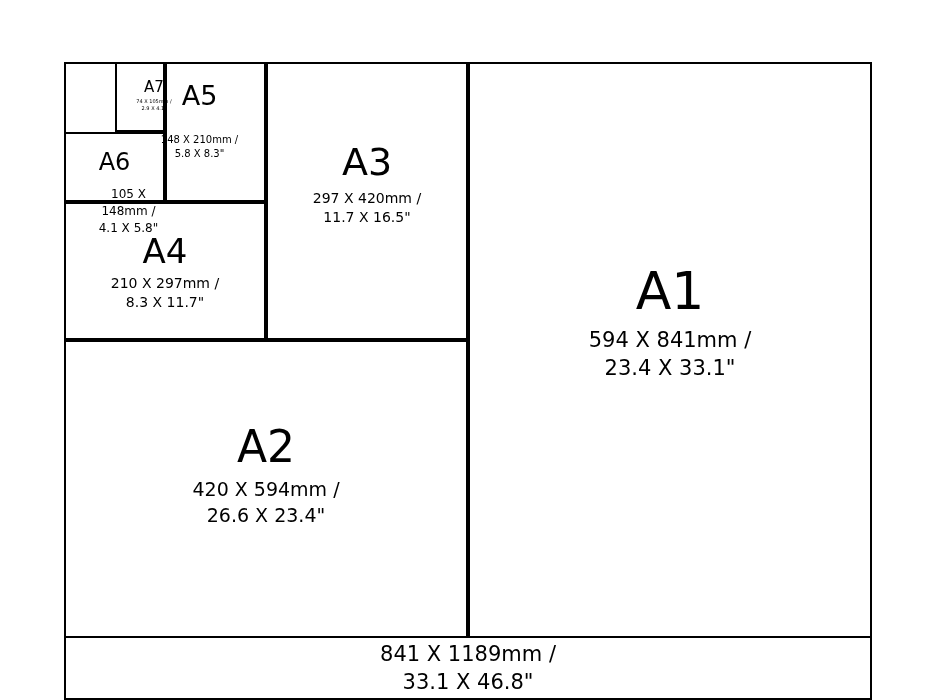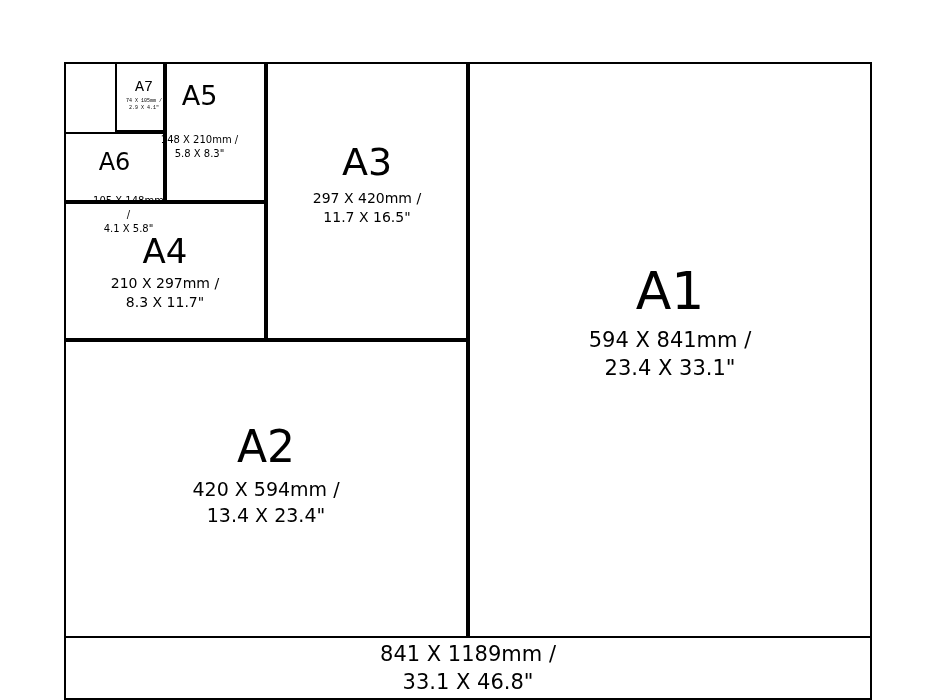--- a/index.html
+++ b/index.html
@@ -81,25 +81,25 @@
   
   #a5-box { left: 165px; top: 62px; width: 101px; height: 140px; }
   #a5-label { left: 149px; top: 82px; width: 101px; }
   #a5-label .size-name { font-size: 27px; }
   #a5-label .size-dims { font-size: 10px; line-height: 1.35; margin-top: 24px; }
 
   
   #a6-box { left: 64px; top: 132px; width: 101px; height: 70px; }
   #a6-label { left: 64px; top: 138px; width: 101px; }
   #a6-label .size-name { font-size: 24px; margin-top: 12px; }
-  #a6-label .size-dims { font-size: 10px; line-height: 1.4; margin-top: 20px; padding-left: 28px; }
+  #a6-label .size-dims { font-size: 12px; line-height: 1.4; margin-top: 12px; padding-left: 28px; }
 
   
   #a7-box { left: 115px; top: 62px; width: 50px; height: 70px; }
-  #a7-label { left: 119px; top: 80px; width: 50px; font-family: Liberation Mono, monospace; }
+  #a7-label { left: 129px; top: 80px; width: 50px; }
   #a7-label .size-name { font-size: 15px; }
   #a7-label .size-dims { font-size: 5px; line-height: 1.45; margin-top: 3px; }
 </style>
 </head>
 <body>
 
 <div id="diagram">
 
   <div class="paper" id="a0-box"></div>
   <div class="paper" id="a1-box"></div>
@@ -136,21 +136,21 @@
 
   <div class="label-block" id="a3-label">
     <span class="size-name">A3</span>
     <span class="size-dims">297 X 420mm /
 11.7 X 16.5"</span>
   </div>
 
   <div class="label-block" id="a2-label">
     <span class="size-name">A2</span>
     <span class="size-dims">420 X 594mm /
-13.4 X 23.4"</span>
+26.6 X 23.4"</span>
   </div>
 
   <div class="label-block" id="a1-label">
     <span class="size-name">A1</span>
     <span class="size-dims">594 X 841mm /
 23.4 X 33.1"</span>
   </div>
 
   <div class="label-block" id="a0-label">
     <span class="size-dims">841 X 1189mm /

